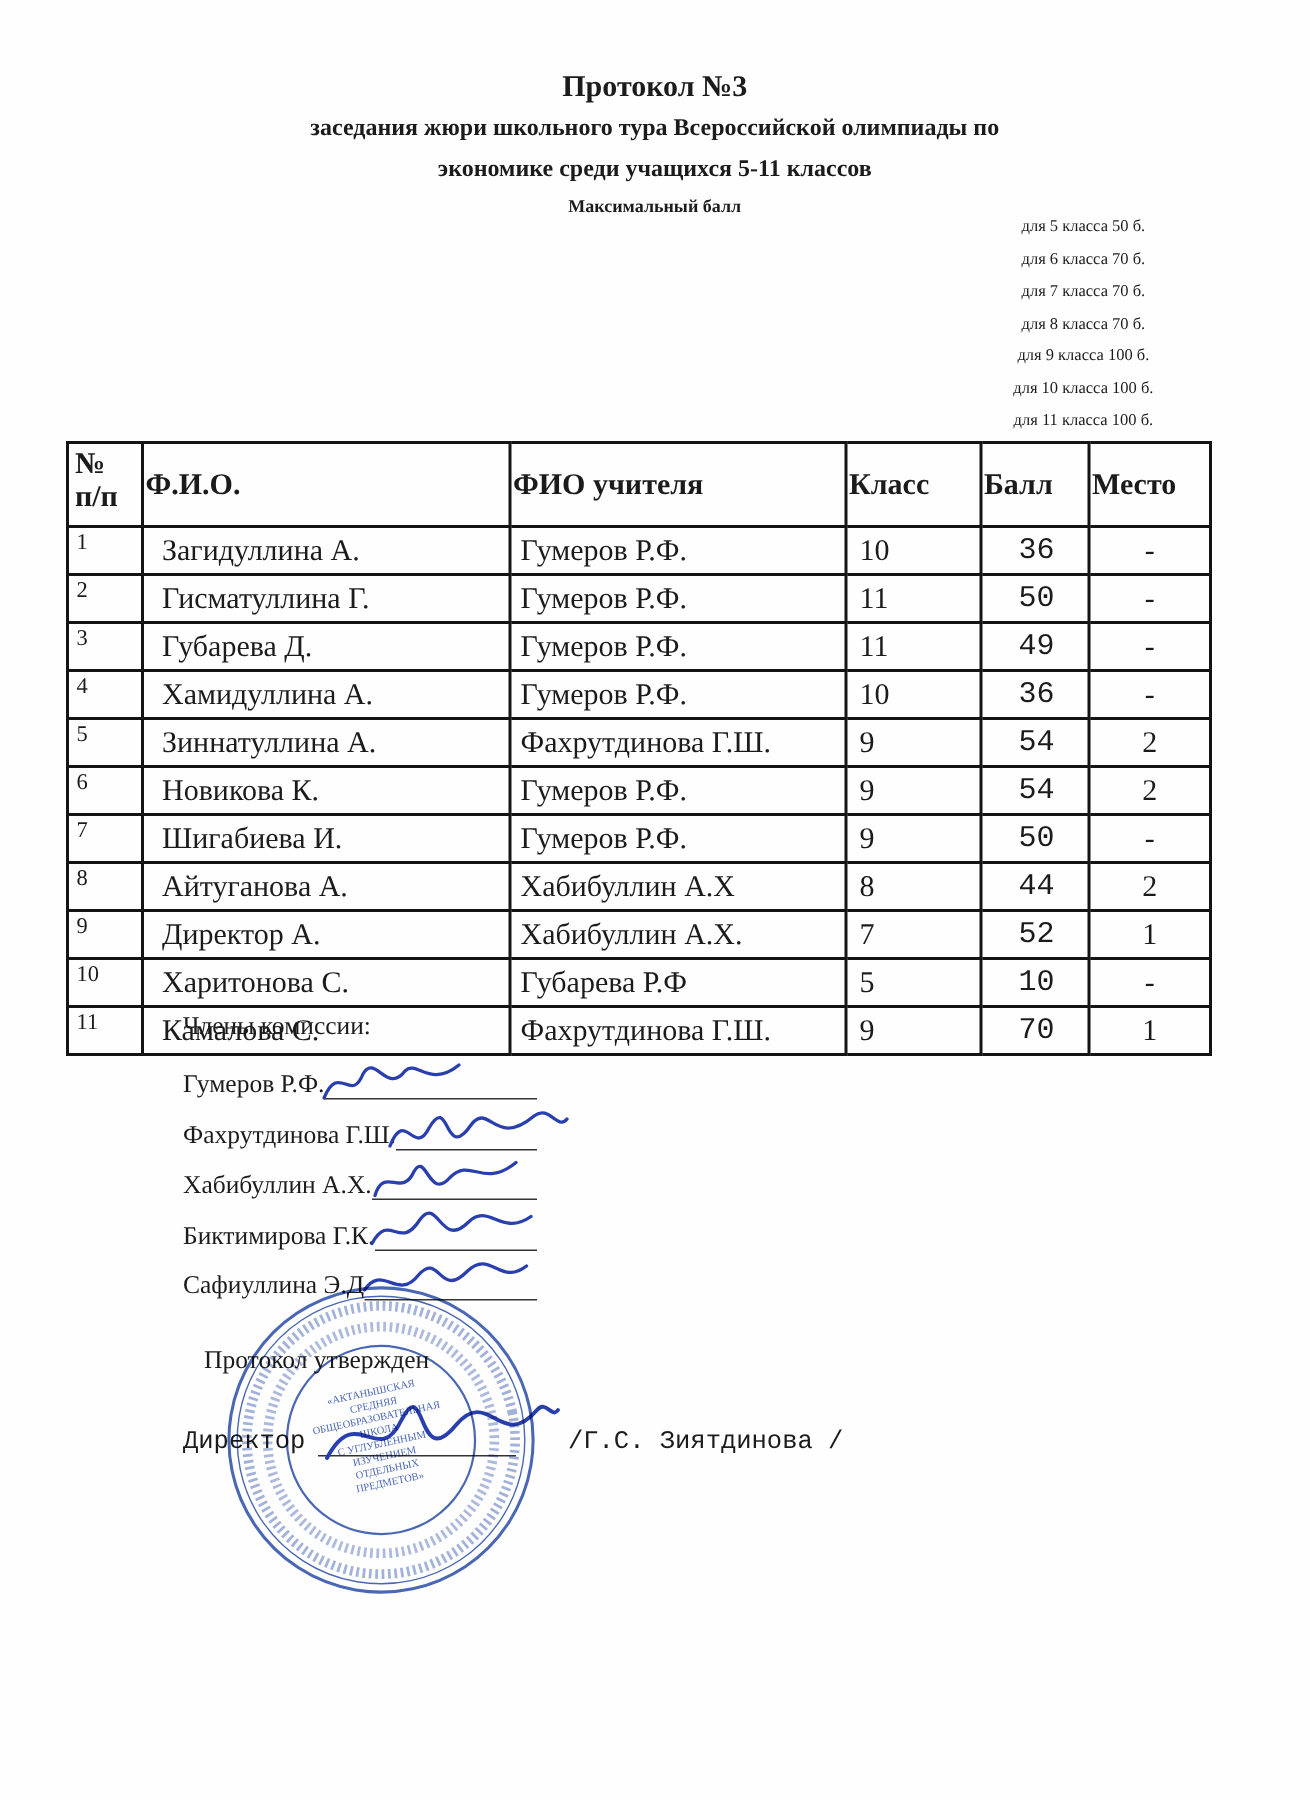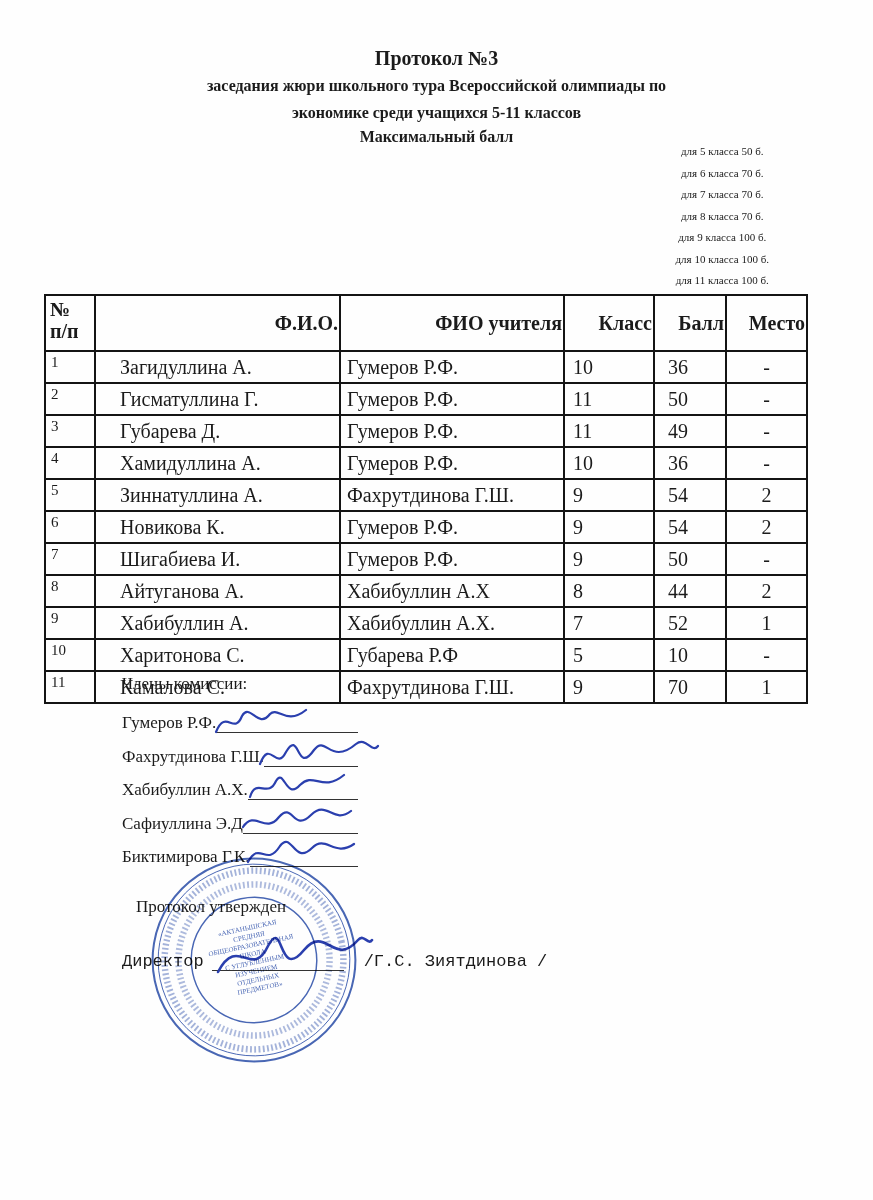--- a/index.html
+++ b/index.html
@@ -3,59 +3,59 @@
 <meta charset="utf-8">
 <style>
   html,body{margin:0;padding:0;}
   body{background:#ffffff;font-family:"Liberation Serif","DejaVu Serif",serif;color:#1b1b1b;}
   .page{position:relative;width:873px;height:1200px;background:#fefefe;overflow:hidden;margin:0 auto;}
 
   
   .titles{position:absolute;top:44px;left:0;width:100%;text-align:center;font-weight:bold;}
   .titles .t1{font-size:20px;line-height:28px;}
   .titles .t2,.titles .t3{font-size:16px;line-height:27px;}
-  .titles .sub{font-size:16px;line-height:22px;}
+  .titles .sub{font-size:12px;line-height:22px;}
 
   
   .max-scores{position:absolute;top:141px;right:104px;text-align:center;font-size:11px;line-height:21.5px;}
 
   
   .tbl{position:absolute;top:294px;left:44px;border-collapse:collapse;table-layout:fixed;}
   .tbl th,.tbl td{border:2px solid #141414;overflow:hidden;white-space:nowrap;}
   .tbl th{font-size:20px;font-weight:bold;height:50px;vertical-align:middle;}
   .tbl td{height:28px;font-size:20px;vertical-align:middle;}
   .col-num{width:50px;}
   .col-fio{width:245px;}
   .col-teacher{width:224px;}
   .col-grade{width:90px;}
   .col-score{width:72px;}
   .col-place{width:81px;}
   th.h-num{text-align:left;padding:2px 4px;vertical-align:top;line-height:22px;}
-  th.h-fio,th.h-teacher,th.h-grade,th.h-score,th.h-place{text-align:right;}
+  th.h-fio,th.h-teacher,th.h-grade,th.h-score,th.h-place{text-align:left;}
   td.c-num{font-size:15px;vertical-align:top;padding:2px 0 0 5px;}
-  td.c-fio{padding-left:24px;}
+  td.c-fio{padding-left:12px;}
   td.c-teacher{padding-left:6px;}
   td.c-grade{padding-left:8px;}
-  td.c-score{padding-left:13px;}
+  td.c-score{padding-left:24px;font-family:Liberation Mono, monospace;}
   td.c-place{text-align:center;}
 
   
   .commission{position:absolute;left:122px;top:674px;font-size:17px;}
   .commission-label{margin-bottom:18px;}
   .member-line{display:flex;align-items:flex-end;width:236px;height:21px;margin-bottom:12.5px;}
   .member-name{white-space:nowrap;}
   .sig-line{flex:1;min-width:40px;border-bottom:1.4px solid #333;height:4px;position:relative;}
   .sig-scribble{position:absolute;left:-10px;bottom:-12px;overflow:visible;}
 
   
   .approval-text{position:absolute;left:136px;top:897px;font-size:17px;z-index:2;}
   .director-row{position:absolute;left:122px;top:952px;display:flex;align-items:flex-end;font-size:17px;z-index:2;font-family:Liberation Mono, monospace;}
   .director-line{width:132px;border-bottom:1.4px solid #333;height:4px;position:relative;margin-left:8px;}
   .director-sig{position:absolute;left:-6px;bottom:-16px;overflow:visible;z-index:5;}
-  .director-name{margin-left:20px;white-space:nowrap;}
+  .director-name{margin-left:35px;white-space:nowrap;}
 
   
   .stamp{position:absolute;left:148px;top:854px;z-index:4;transform:rotate(-12deg);opacity:0.88;mix-blend-mode:multiply;}
 </style>
 </head>
 <body>
 
 <div class="page">
 
   <div class="titles">
@@ -154,21 +154,21 @@
         <tr>
           <td class="c-num">8</td>
           <td class="c-fio">Айтуганова А.</td>
           <td class="c-teacher">Хабибуллин А.Х</td>
           <td class="c-grade">8</td>
           <td class="c-score">44</td>
           <td class="c-place">2</td>
         </tr>
         <tr>
           <td class="c-num">9</td>
-          <td class="c-fio">Хабибуллин А.</td>
+          <td class="c-fio">Директор А.</td>
           <td class="c-teacher">Хабибуллин  А.Х.</td>
           <td class="c-grade">7</td>
           <td class="c-score">52</td>
           <td class="c-place">1</td>
         </tr>
         <tr>
           <td class="c-num">10</td>
           <td class="c-fio">Харитонова С.</td>
           <td class="c-teacher">Губарева Р.Ф</td>
           <td class="c-grade">5</td>
@@ -207,32 +207,32 @@
         </div>
         <div class="member-line">
           <span class="member-name">Хабибуллин А.Х.</span>
           <span class="sig-line">
             <svg class="sig-scribble" width="130" height="46" viewBox="0 0 130 46">
               <path d="M12 32 C 18 12, 30 34, 38 16 C 46 2, 48 36, 62 20 C 76 6, 84 28, 106 10" fill="none" stroke="#2a3fae" stroke-width="2.2" stroke-linecap="round"></path>
             </svg>
           </span>
         </div>
         <div class="member-line">
+          <span class="member-name">Биктимирова Г.К.</span>
+          <span class="sig-line">
+            <svg class="sig-scribble" width="130" height="46" viewBox="0 0 130 46">
+              <path d="M8 30 C 20 8, 26 36, 40 14 C 52 -2, 54 34, 72 16 C 86 2, 94 26, 114 12" fill="none" stroke="#2a3fae" stroke-width="2.2" stroke-linecap="round"></path>
+            </svg>
+          </span>
+        </div>
+        <div class="member-line">
           <span class="member-name">Сафиуллина Э.Д</span>
           <span class="sig-line">
             <svg class="sig-scribble" width="130" height="46" viewBox="0 0 130 46">
               <path d="M10 28 C 22 10, 32 36, 46 18 C 60 2, 60 34, 78 16 C 94 0, 100 26, 118 12" fill="none" stroke="#2a3fae" stroke-width="2.2" stroke-linecap="round"></path>
-            </svg>
-          </span>
-        </div>
-        <div class="member-line">
-          <span class="member-name">Биктимирова Г.К.</span>
-          <span class="sig-line">
-            <svg class="sig-scribble" width="130" height="46" viewBox="0 0 130 46">
-              <path d="M8 30 C 20 8, 26 36, 40 14 C 52 -2, 54 34, 72 16 C 86 2, 94 26, 114 12" fill="none" stroke="#2a3fae" stroke-width="2.2" stroke-linecap="round"></path>
             </svg>
           </span>
         </div>
       </div>
   </div>
 
   <div class="approval-text">Протокол утвержден</div>
 
   <div class="director-row">
     <span>Директор</span>

